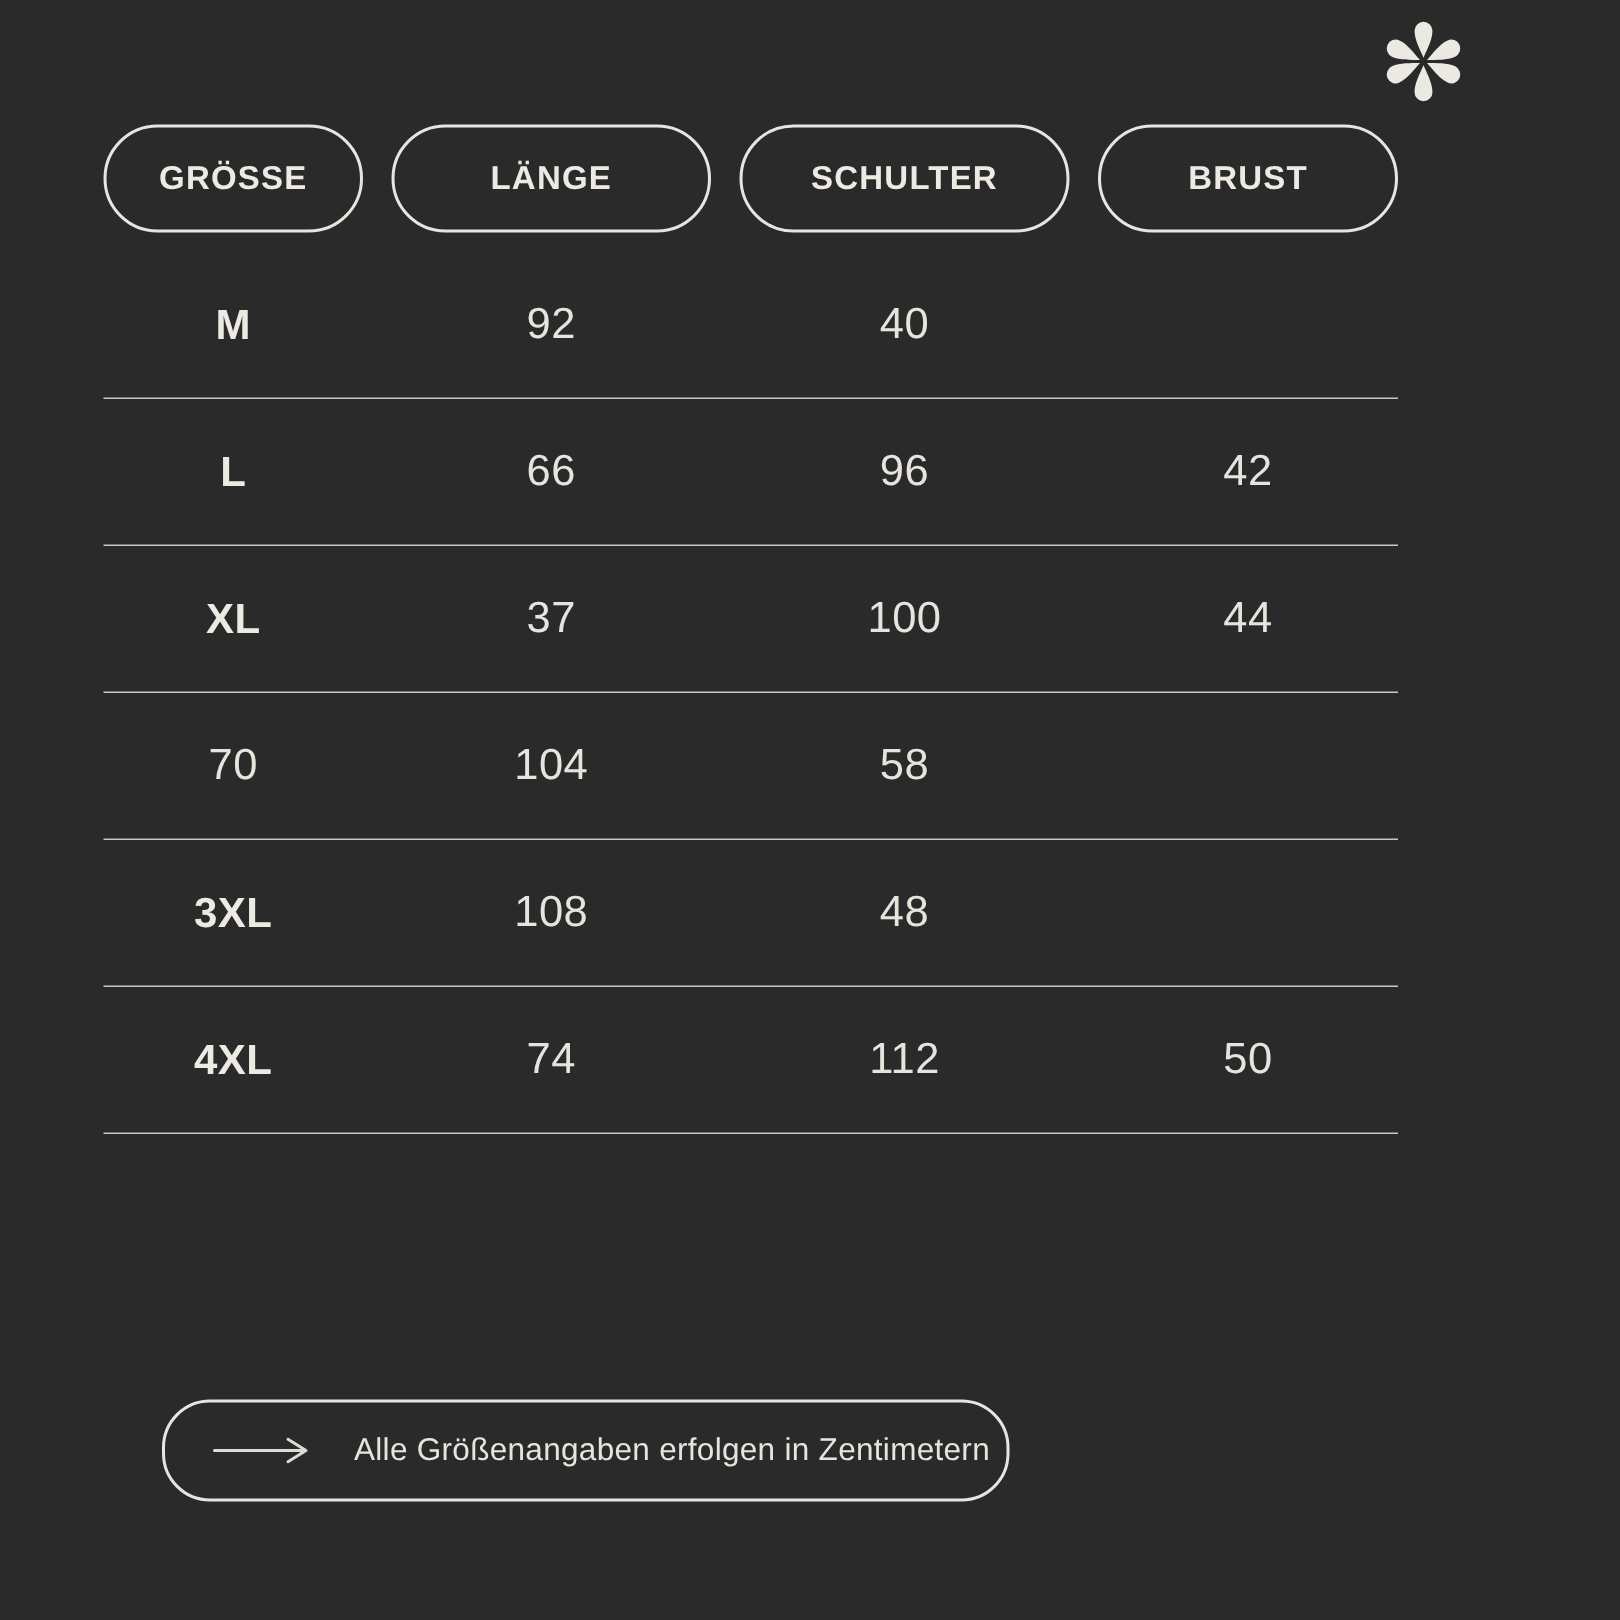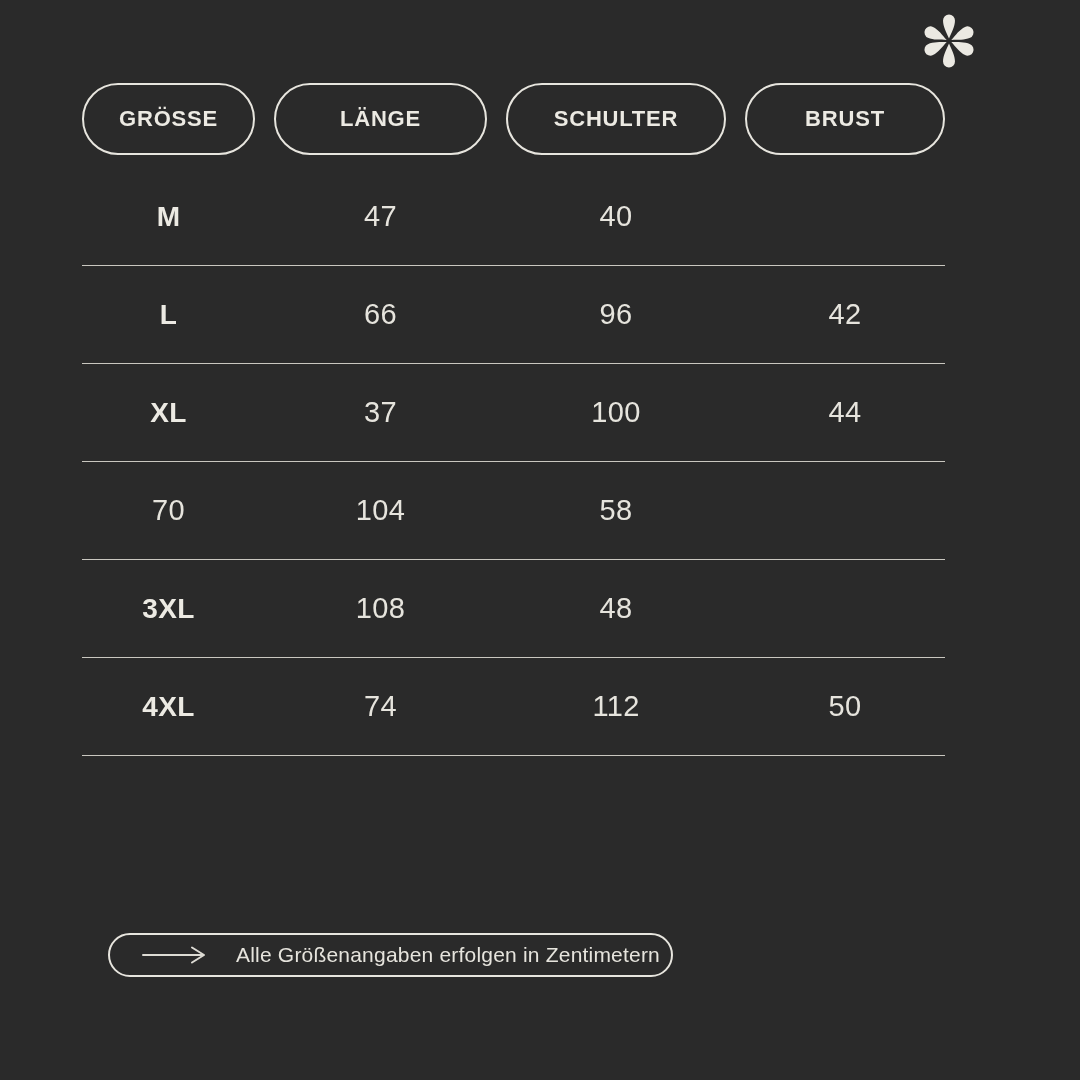--- a/index.html
+++ b/index.html
@@ -21,21 +21,21 @@
     top: 12px;
     width: 58px;
     height: 58px;
   }
   .asterisk svg { width: 100%; height: 100%; display: block; }
   .asterisk path { fill: #ebe9e2; }
 
   
   .size-table {
     position: absolute;
-    left: 82px;
+    left: 69px;
     top: 83px;
     width: 863px;
   }
   .grid-row {
     display: grid;
     grid-template-columns: 173px 213px 220px 200px;
     justify-content: space-between;
     align-items: center;
   }
   
@@ -73,21 +73,21 @@
     font-size: 28px;
     color: #eceae3;
   }
 
   
   .note-pill {
     position: absolute;
     left: 108px;
     top: 933px;
     width: 565px;
-    height: 44px;
+    height: 68px;
     border: 2px solid #e7e5de;
     border-radius: 32px;
     display: flex;
     align-items: center;
     padding: 0 34px 0 30px;
   }
   .note-arrow { width: 68px; height: 24px; flex: 0 0 auto; }
   .note-arrow svg { width: 100%; height: 100%; display: block; }
   .note-arrow line, .note-arrow polyline {
     stroke: #dddbd4;
@@ -129,21 +129,21 @@
       <div class="pill">GRÖSSE</div>
       <div class="pill">LÄNGE</div>
       <div class="pill">SCHULTER</div>
       <div class="pill">BRUST</div>
     </div>
 
     <div class="table-body">
 
       <div class="grid-row body-row">
         <div class="cell size-label">M</div>
-        <div class="cell">47</div>
+        <div class="cell">92</div>
         <div class="cell">40</div>
       </div>
 
       <div class="grid-row body-row">
         <div class="cell size-label">L</div>
         <div class="cell">66</div>
         <div class="cell">96</div>
         <div class="cell">42</div>
       </div>
 

